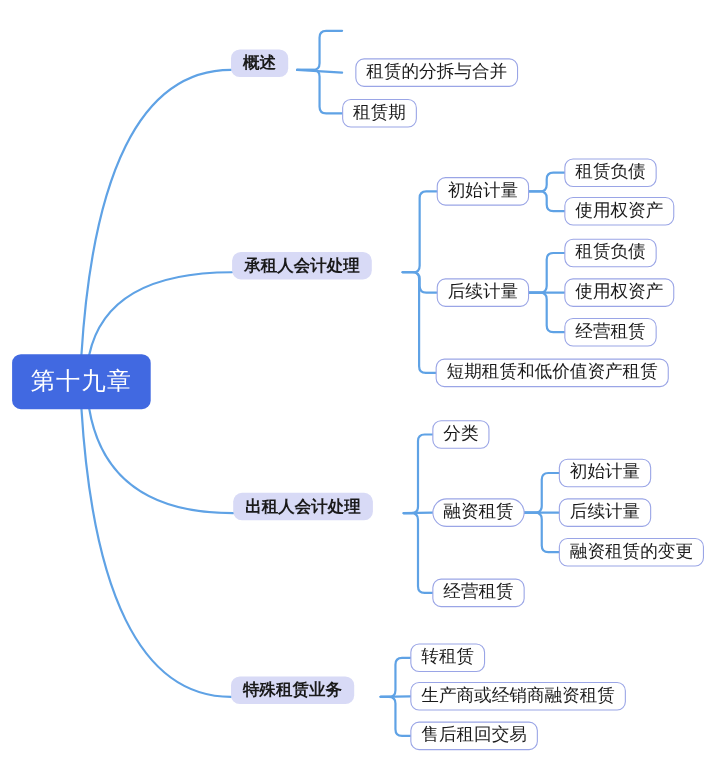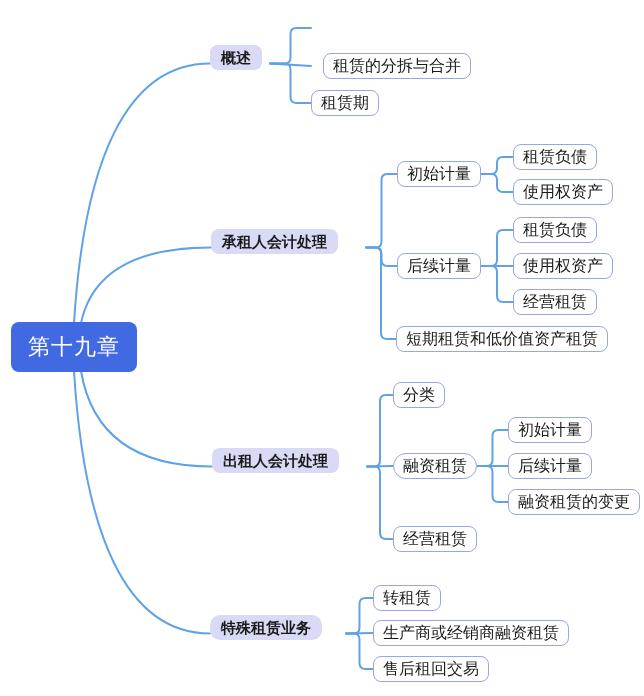--- a/index.html
+++ b/index.html
@@ -76,18 +76,18 @@
   <div class="node leaf" id="node-b1c2" style="left:396px;top:326px;">短期租赁和低价值资产租赁</div>
 
   <div class="node branch" id="node-b2" style="left:212px;top:448px;">出租人会计处理</div>
   <div class="node leaf" id="node-b2c0" style="left:393px;top:382px;">分类</div>
   <div class="node leaf" id="node-b2c1" style="left:393px;top:453px;border-radius:13px;">融资租赁</div>
   <div class="node leaf" id="node-b2c1c0" style="left:508px;top:417px;">初始计量</div>
   <div class="node leaf" id="node-b2c1c1" style="left:508px;top:453px;">后续计量</div>
   <div class="node leaf" id="node-b2c1c2" style="left:508px;top:489px;">融资租赁的变更</div>
   <div class="node leaf" id="node-b2c2" style="left:393px;top:526px;">经营租赁</div>
 
-  <div class="node branch" id="node-b3" style="left:210px;top:615px;border-radius:10px;">特殊租赁业务</div>
+  <div class="node branch" id="node-b3" style="left:210px;top:615px;">特殊租赁业务</div>
   <div class="node leaf" id="node-b3c0" style="left:373px;top:585px;">转租赁</div>
   <div class="node leaf" id="node-b3c1" style="left:373px;top:620px;">生产商或经销商融资租赁</div>
   <div class="node leaf" id="node-b3c2" style="left:373px;top:656px;">售后租回交易</div>
 
 </div>
 
 </body></html>

